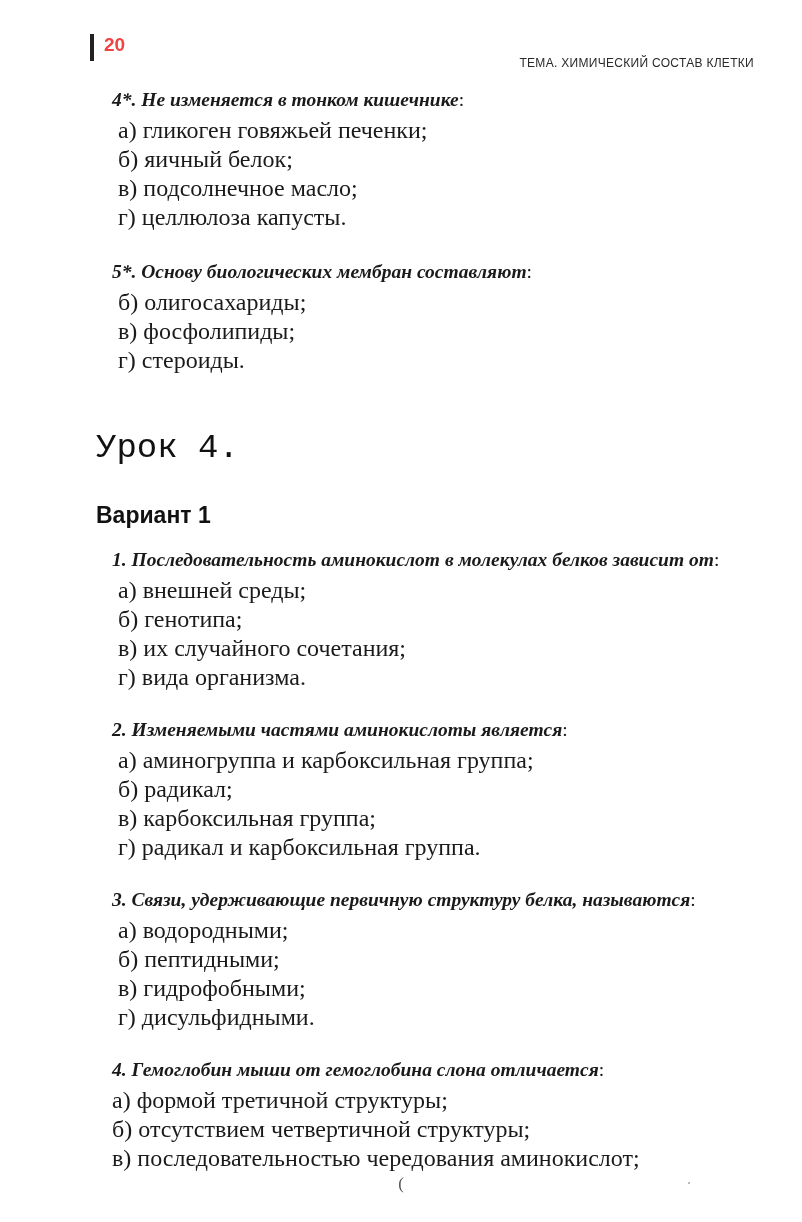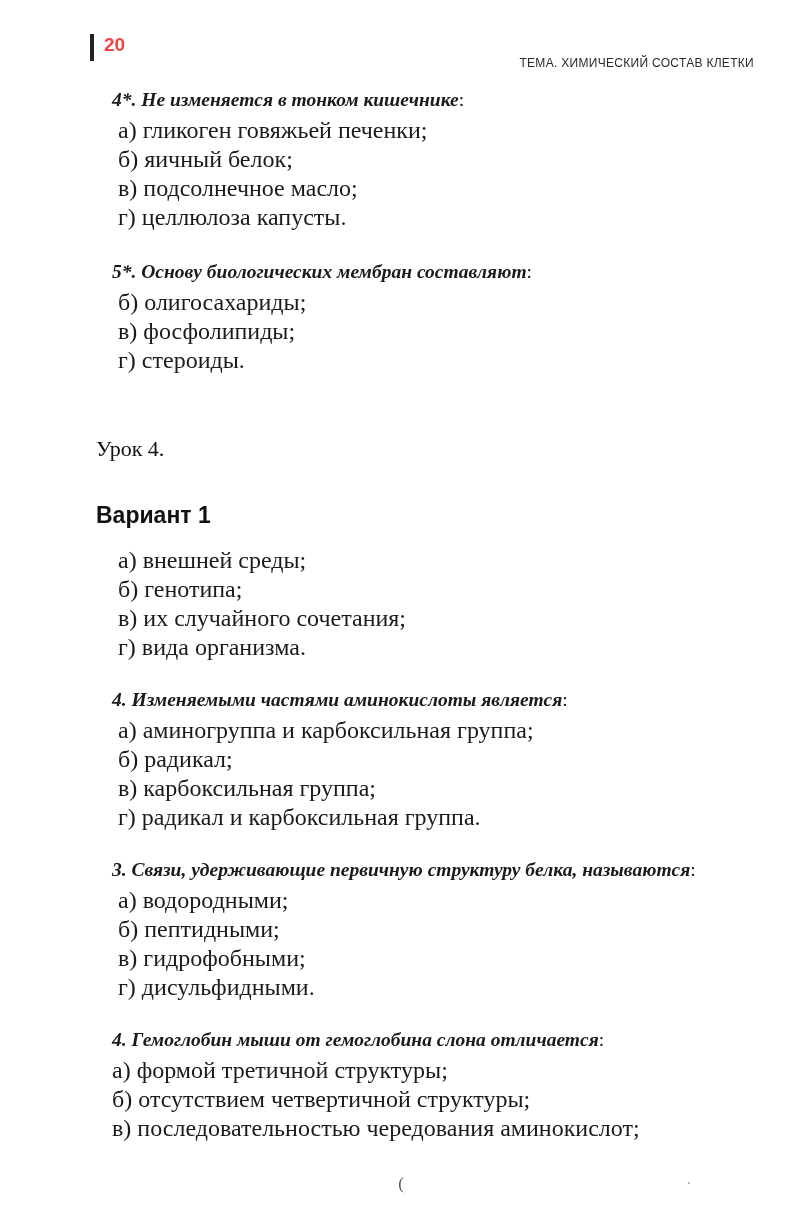--- a/index.html
+++ b/index.html
@@ -87,22 +87,22 @@
     line-height: 29px;
     margin-left: 6px;
     white-space: nowrap;
   }
 
   
   .lesson {
     margin-top: 52px;
     margin-bottom: 30px;
     margin-left: -16px;
-    font-family: Liberation Serif, serif;
-    font-size: 22px;
+    font-family: Liberation Mono, monospace;
+    font-size: 34px;
     line-height: 43px;
     color: #111;
   }
   .lesson-row {
     display: flex;
   }
   .lesson-label {
     white-space: nowrap;
     margin-right: 18px;
   }
@@ -171,28 +171,29 @@
 
     <div class="lesson">
       <div class="lesson-row">
         <div class="lesson-label">Урок 4.</div>
       </div>
     </div>
 
     <div class="variant">Вариант 1</div>
 
     <div class="q-block">
+      <div class="q-stem"><span>1. Последовательность аминокислот в молекулах белков зависит от</span><span class="tail">:</span></div>
       <div class="q-opt">а) внешней среды;</div>
       <div class="q-opt">б) генотипа;</div>
       <div class="q-opt">в) их случайного сочетания;</div>
       <div class="q-opt">г) вида организма.</div>
     </div>
 
     <div class="q-block" style="margin-top:24px;">
-      <div class="q-stem"><span>4. Изменяемыми частями аминокислоты является</span><span class="tail">:</span></div>
+      <div class="q-stem"><span>2. Изменяемыми частями аминокислоты является</span><span class="tail">:</span></div>
       <div class="q-opt">а) аминогруппа и карбоксильная группа;</div>
       <div class="q-opt">б) радикал;</div>
       <div class="q-opt">в) карбоксильная группа;</div>
       <div class="q-opt">г) радикал и карбоксильная группа.</div>
     </div>
 
     <div class="q-block" style="margin-top:24px;">
       <div class="q-stem"><span>3. Связи, удерживающие первичную структуру белка, называются</span><span class="tail">:</span></div>
       <div class="q-opt">а) водородными;</div>
       <div class="q-opt">б) пептидными;</div>

